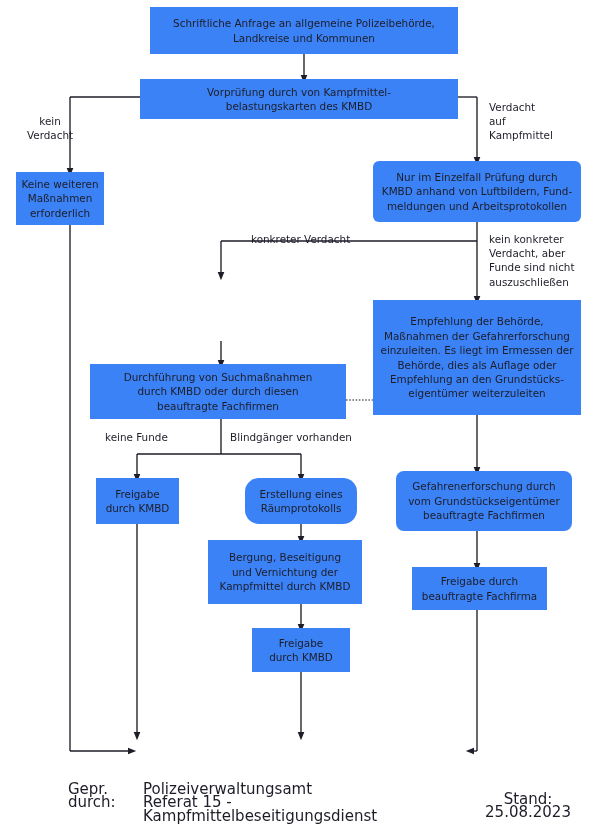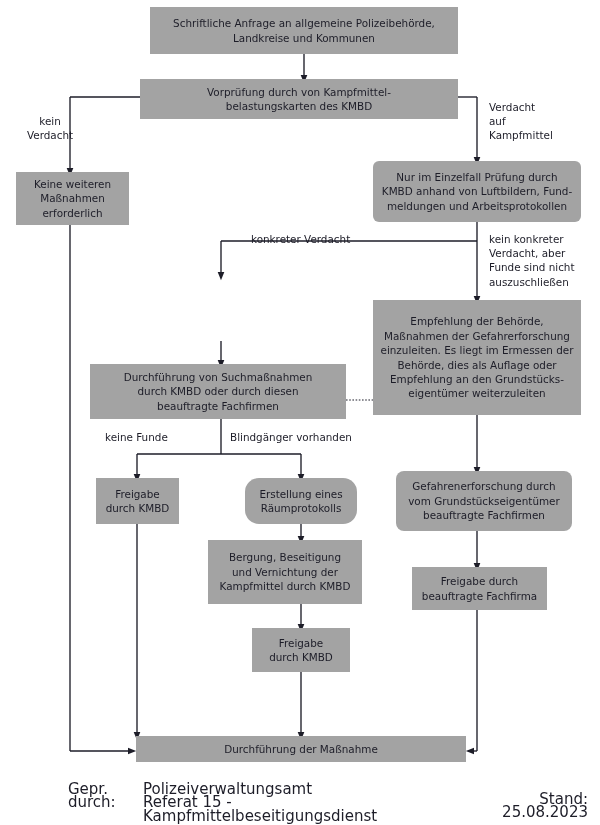--- a/index.html
+++ b/index.html
@@ -18,21 +18,21 @@
   #svg-layer {
     position: absolute;
     left: 0;
     top: 0;
     width: 600px;
     height: 825px;
     pointer-events: none;
   }
   .node {
     position: absolute;
-    background: #a3a3a3;
+    background: #3b82f6;
     color: #1d1d28;
     display: flex;
     align-items: center;
     justify-content: center;
     text-align: center;
     font-size: 10.4px;
     line-height: 14.4px;
     box-sizing: border-box;
     padding: 2px 4px;
     white-space: pre-line;
@@ -111,21 +111,21 @@
       <path d="M301,672 L301,736" marker-end="url(#arrow)"></path>
     </g>
   </svg>
 
   <div class="node" style="left:150px; top:7px; width:308px; height:47px;">Schriftliche Anfrage an allgemeine Polizeibehörde,
 Landkreise und Kommunen</div>
 
   <div class="node" style="left:140px; top:79px; width:318px; height:40px;">Vorprüfung durch von Kampfmittel-
 belastungskarten des KMBD</div>
 
-  <div class="node" style="left:16px; top:172px; width:113px; height:53px;">Keine weiteren
+  <div class="node" style="left:16px; top:172px; width:88px; height:53px;">Keine weiteren
 Maßnahmen
 erforderlich</div>
 
   <div class="node" style="left:373px; top:161px; width:208px; height:61px;border-radius:6px;">Nur im Einzelfall Prüfung durch
 KMBD anhand von Luftbildern, Fund-
 meldungen und Arbeitsprotokollen</div>
 
 
   <div class="node" style="left:373px; top:300px; width:208px; height:115px;">Empfehlung der Behörde,
 Maßnahmen der Gefahrerforschung
@@ -151,21 +151,20 @@
   <div class="node" style="left:208px; top:540px; width:154px; height:64px;">Bergung, Beseitigung
 und Vernichtung der
 Kampfmittel durch KMBD</div>
 
   <div class="node" style="left:412px; top:567px; width:135px; height:43px;">Freigabe durch
 beauftragte Fachfirma</div>
 
   <div class="node" style="left:252px; top:628px; width:98px; height:44px;">Freigabe
 durch KMBD</div>
 
-  <div class="node" style="left:136px; top:736px; width:330px; height:26px;">Durchführung der Maßnahme</div>
 
   <div class="edge-label lbl-center" style="left:19px; top:114px; width:62px; text-align:center;">kein
 Verdacht</div>
 
   <div class="edge-label lbl-right" style="left:489px; top:100px; width:105px;">Verdacht
 auf
 Kampfmittel</div>
 
   <div class="edge-label lbl-right" style="left:251px; top:232px; width:140px;">konkreter Verdacht</div>
 
@@ -176,15 +175,15 @@
 
   <div class="edge-label lbl-right" style="left:105px; top:430px; width:100px;">keine Funde</div>
 
   <div class="edge-label lbl-right" style="left:230px; top:430px; width:160px;">Blindgänger vorhanden</div>
 
   <div class="footer-text" style="left:68px; top:783px; width:80px;">Gepr. durch:</div>
 
   <div class="footer-text" style="left:143px; top:783px; width:300px;">Polizeiverwaltungsamt
 Referat 15 - Kampfmittelbeseitigungsdienst</div>
 
-  <div class="footer-text" style="left:468px; top:793px; width:120px; text-align:right;">Stand: 25.08.2023</div>
+  <div class="footer-text" style="left:468px; top:793px; width:120px; text-align:center;">Stand: 25.08.2023</div>
 
 </div>
 
 </body></html>

